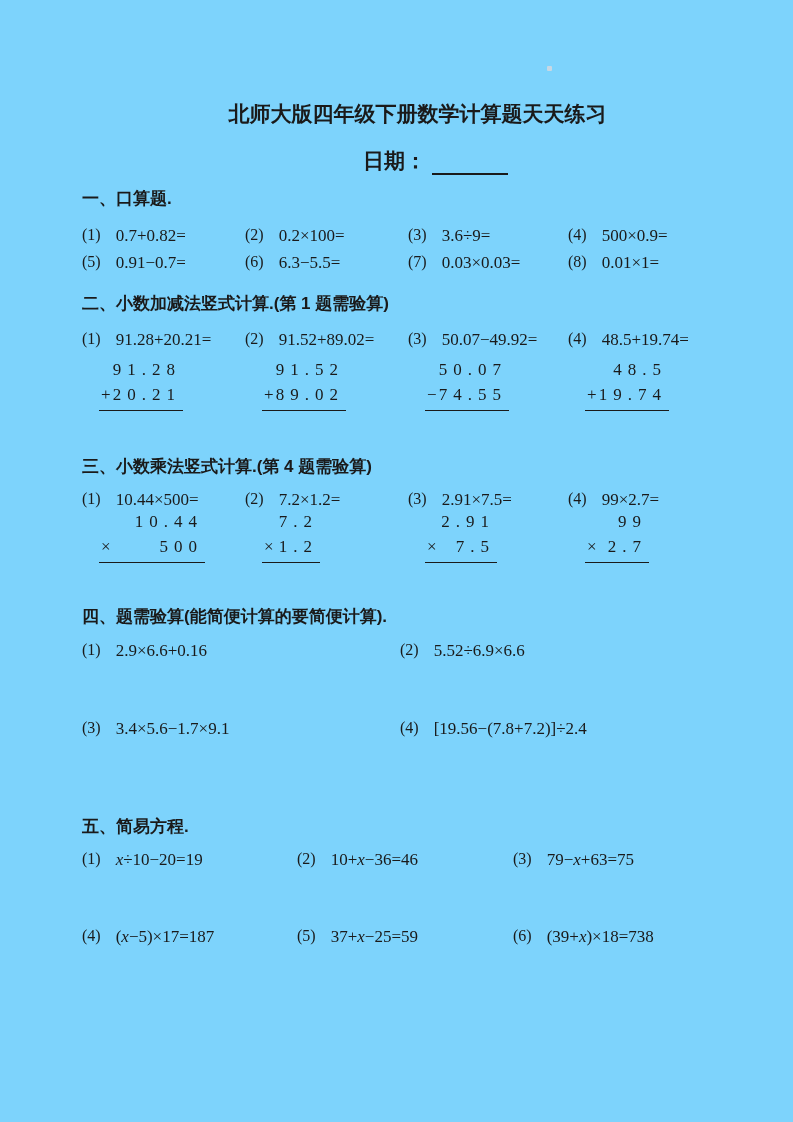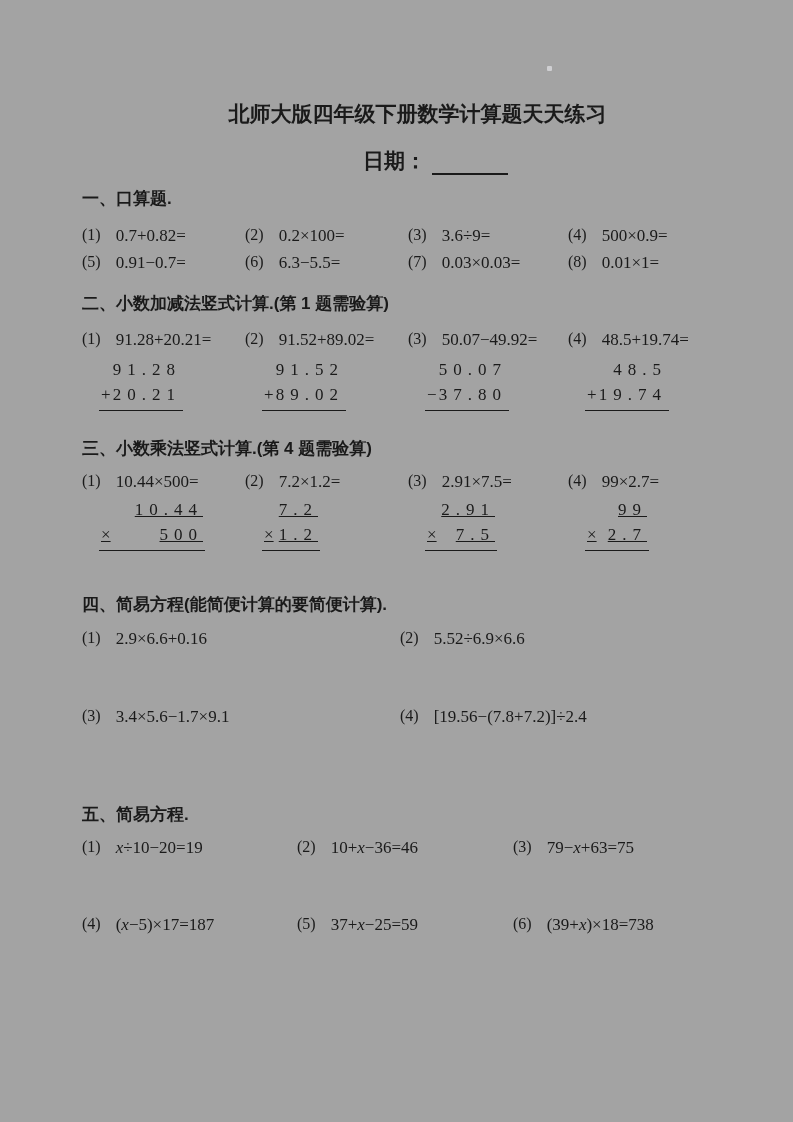--- a/index.html
+++ b/index.html
@@ -1,19 +1,19 @@
 <!DOCTYPE html>
 <html><head>
 <meta charset="utf-8">
 <style>
   html,body{margin:0;padding:0;background:#fff;}
   .page{
     position:relative;
     width:793px;min-height:1122px;
-    margin:0 auto;background:#a3a3a3;color:#1a1a1a;
+    margin:0 auto;background:#7dd3fc;color:#1a1a1a;
     font-family:"Liberation Serif","DejaVu Serif",serif;
     overflow:hidden;
   }
   .content{padding:0 40px 0 82px;}
   .doc-title{
     margin-top:100px;text-align:center;
     font-size:21px;font-weight:bold;line-height:28px;
     font-family:"Liberation Serif","DejaVu Serif",serif;
   }
   .doc-subtitle{
@@ -43,21 +43,21 @@
     padding-bottom:4px;font-size:17px;line-height:23px;
   }
   .vtop{text-align:right;letter-spacing:6px;padding-right:2px;}
   .vbottom{display:flex;justify-content:space-between;margin-top:2px;}
   .vop{padding-left:2px;}
   .vnum{letter-spacing:6px;padding-right:2px;}
   .w84{width:84px;} .w106{width:106px;} .w58{width:58px;} .w72{width:72px;} .w64{width:64px;}
   
   .m-s1h{margin-top:13px;} .m-s1r1{margin-top:16px;} .m-s1r2{margin-top:7px;}
   .m-s2h{margin-top:20px;} .m-s2r{margin-top:15px;} .m-s2v{margin-top:8px;}
-  .m-s3h{margin-top:27px;} .m-s3r{margin-top:12px;} .m-s3v{margin-top:6px;text-decoration:underline;}
+  .m-s3h{margin-top:45px;} .m-s3r{margin-top:12px;} .m-s3v{}
   .m-s4h{margin-top:43px;} .m-s4r1{margin-top:13px;} .m-s4r2{margin-top:58px;}
   .m-s5h{margin-top:77px;} .m-s5r1{margin-top:12px;} .m-s5r2{margin-top:57px;}
   .footer{
     margin-top:69px;text-align:center;
     font-family:"Liberation Sans","DejaVu Sans",sans-serif;
     font-size:13px;color:#2a2a2a;letter-spacing:1px;
   }
   .stray{position:absolute;left:547px;top:66px;width:5px;height:5px;
     background:#d9d9dd;border-radius:1px;opacity:.8;}
   .ital-x i{font-style:italic;}
@@ -155,21 +155,21 @@
                 <span class="vop">+</span>
                 <span class="vnum">89.02</span>
               </div>
         </div>
           </div>
         <div>
             <div class="vblock w84">
           <div class="vtop">50.07</div>
           <div class="vbottom">
                 <span class="vop">−</span>
-                <span class="vnum">37.80</span>
+                <span class="vnum">74.55</span>
               </div>
         </div>
           </div>
         <div>
             <div class="vblock w84">
           <div class="vtop">48.5</div>
           <div class="vbottom">
                 <span class="vop">+</span>
                 <span class="vnum">19.74</span>
               </div>
@@ -232,21 +232,21 @@
           <div class="vbottom">
                 <span class="vop">×</span>
                 <span class="vnum">2.7</span>
               </div>
         </div>
           </div>
       </div>
     </div>
 
     <div>
-      <div class="sec-heading m-s4h">四、简易方程(能简便计算的要简便计算).</div>
+      <div class="sec-heading m-s4h">四、题需验算(能简便计算的要简便计算).</div>
       <div class="row cols2 m-s4r1">
         <div class="cell">
             <span class="pnum">(1)</span>
             <span class="expr">2.9×6.6+0.16</span>
           </div>
         <div class="cell">
             <span class="pnum">(2)</span>
             <span class="expr">5.52÷6.9×6.6</span>
           </div>
       </div>

